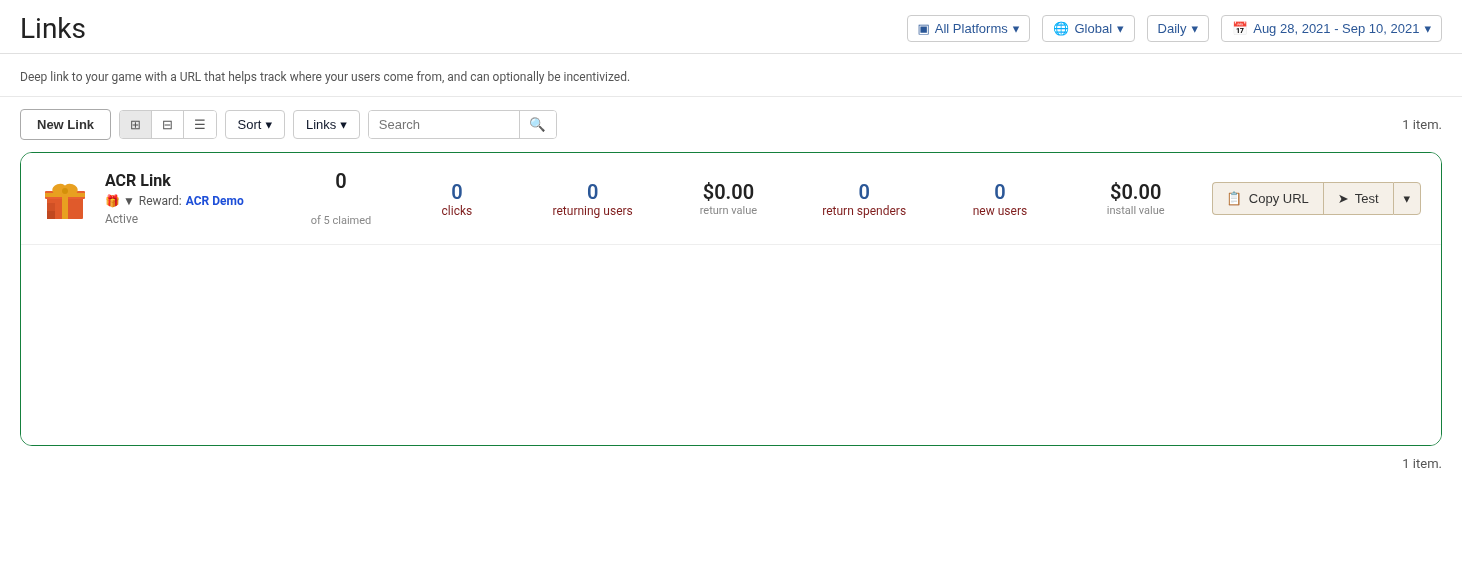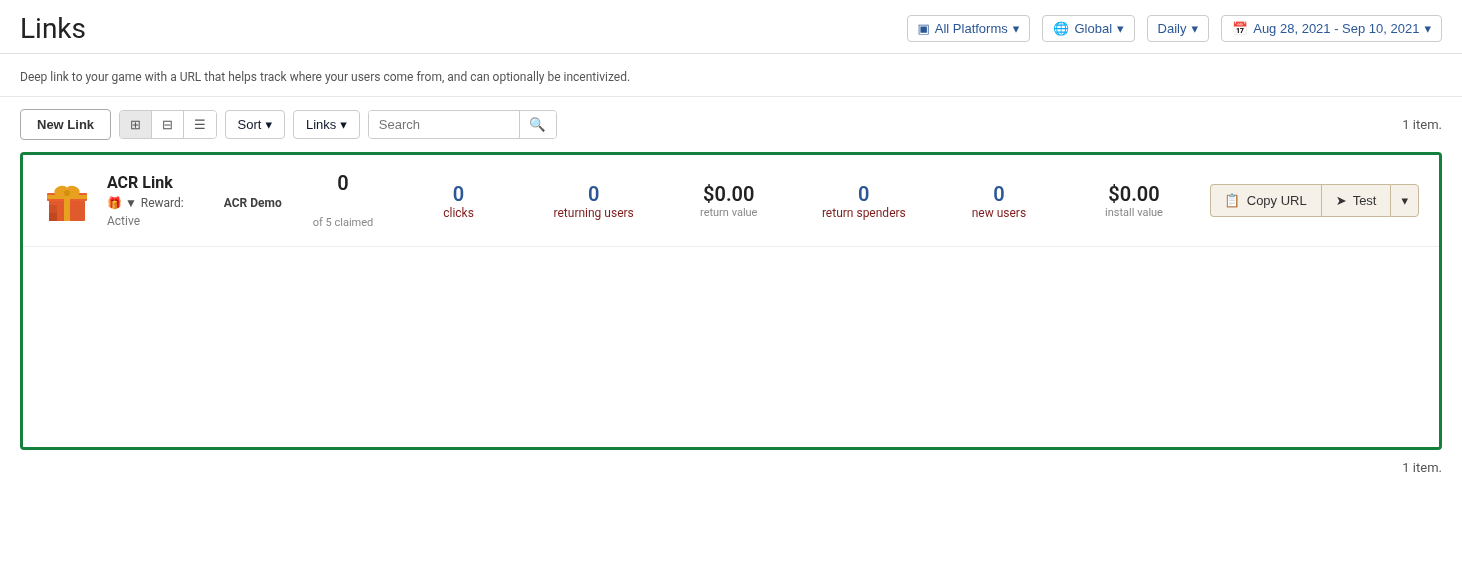--- a/index.html
+++ b/index.html
@@ -121,22 +121,22 @@
       color: #555;
     }
     .item-count {
       font-size: 13px;
       color: #555;
     }
     .main-content {
       padding: 0 20px;
     }
     .links-table-container {
-      border: 3px solid #15803d;
-      border-radius: 4px;
+      border: 1px solid #15803d;
+      border-radius: 12px;
       overflow: hidden;
     }
     .link-row {
       display: flex;
       align-items: center;
       padding: 16px 20px;
       border-bottom: 1px solid #eee;
       background: #fff;
       gap: 16px;
     }
@@ -165,22 +165,21 @@
       display: flex;
       align-items: center;
       gap: 4px;
       margin-bottom: 4px;
     }
     .link-reward .reward-icons {
       color: #555;
       font-size: 12px;
     }
     .link-reward strong {
-      color: #404040;
-      margin-left: 36px;
+      color: #1d4ed8;
     }
     .link-status {
       font-size: 12px;
       color: #777;
     }
     .stat-cell {
       flex: 1;
       text-align: center;
       min-width: 70px;
     }

